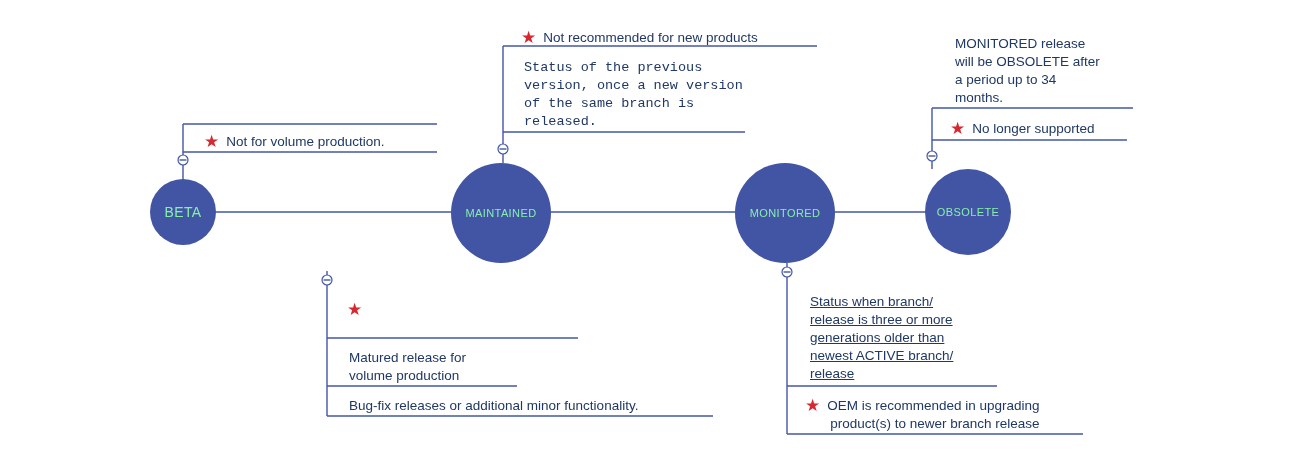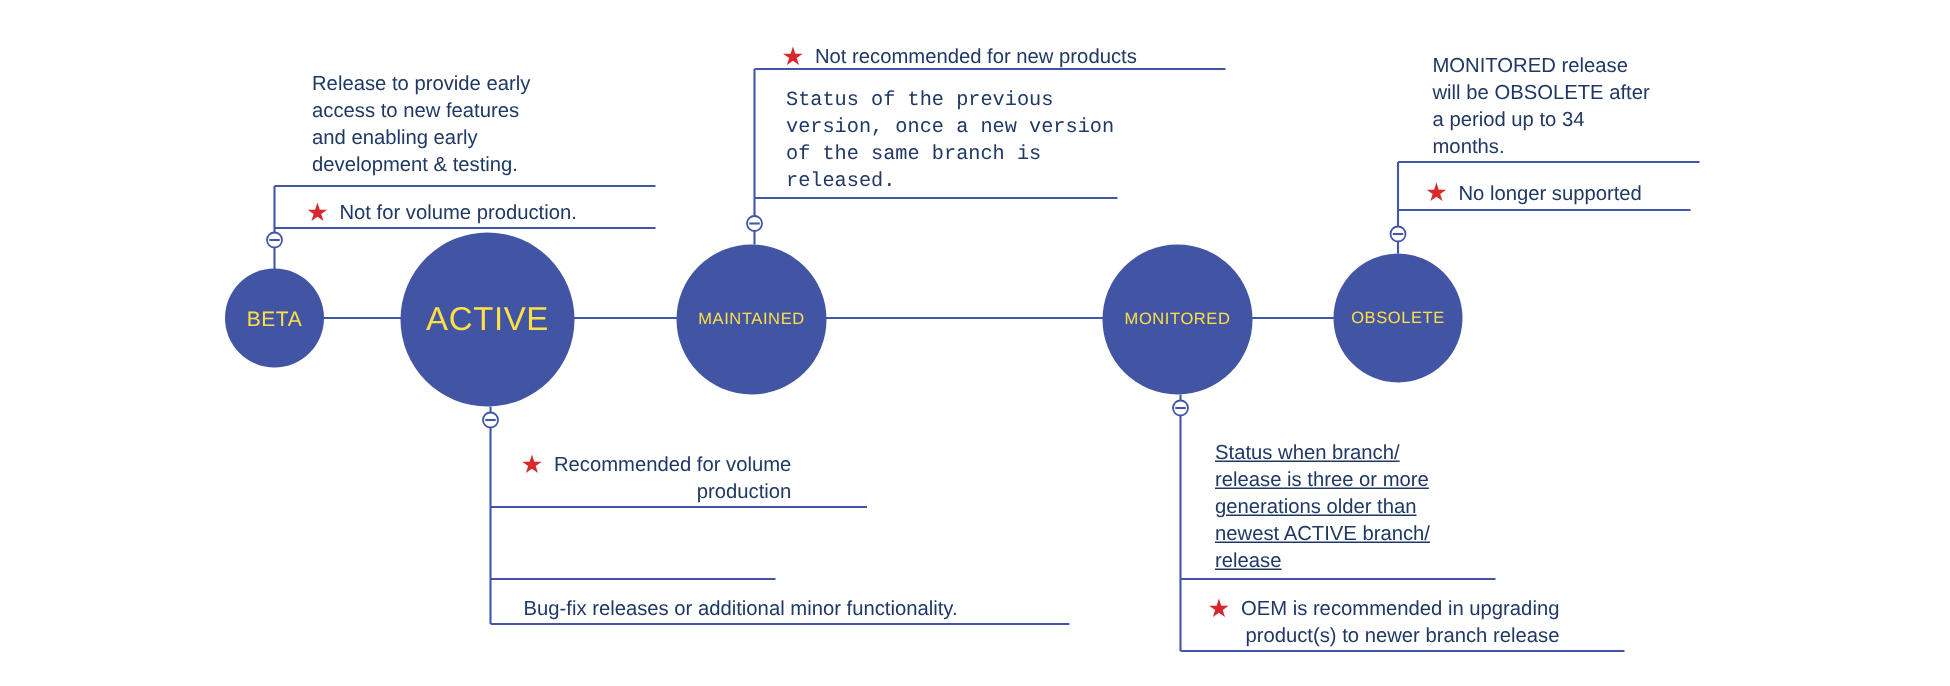--- a/index.html
+++ b/index.html
@@ -24,32 +24,32 @@
   .toggle-circle {
     fill: #ffffff;
     stroke: var(--line, #4356a6);
     stroke-width: 1.2;
   }
 
   .node {
     position: absolute;
     border-radius: 50%;
     background: var(--node, #4254a4);
-    color: #fde047;
+    color: #86efac;
     display: flex;
     align-items: center;
     justify-content: center;
     letter-spacing: 0.4px;
     text-align: center;
   }
   .node-beta       { left: 150px; top: 179px; width: 66px;  height: 66px;  font-size: 14px; }
   .node-active     { left: 267px; top: 155px; width: 116px; height: 116px; font-size: 22px; }
   .node-maintained { left: 451px; top: 163px; width: 100px; height: 100px; font-size: 11px; }
   .node-monitored  { left: 735px; top: 163px; width: 100px; height: 100px; font-size: 11px; }
-  .node-obsolete   { left: 889px; top: 169px; width: 86px;  height: 86px;  font-size: 11px; }
+  .node-obsolete   { left: 925px; top: 169px; width: 86px;  height: 86px;  font-size: 11px; }
 
   .note {
     position: absolute;
     color: var(--text, #1f3864);
     font-size: 13.5px;
     line-height: 18px;
     white-space: pre-line;
   }
   .note-beta-desc       { left: 208px; top: 47px;  }
   .note-maintained-desc { left: 524px; top: 59px; font-family: Liberation Mono, monospace;  }
@@ -118,37 +118,30 @@
     <line class="line" x1="787" y1="263" x2="787" y2="434"></line>
     <line class="line" x1="787" y1="386" x2="997" y2="386"></line>
     <line class="line" x1="787" y1="434" x2="1083" y2="434"></line>
     <circle class="toggle-circle" cx="787" cy="272" r="5"></circle>
     <line class="line" x1="783.5" y1="272" x2="790.5" y2="272"></line>
   </svg>
 
   <div class="node node-beta">
     <span>BETA</span>
   </div>
-  <div class="node node-active">
-    <span>ACTIVE</span>
-  </div>
   <div class="node node-maintained">
     <span>MAINTAINED</span>
   </div>
   <div class="node node-monitored">
     <span>MONITORED</span>
   </div>
   <div class="node node-obsolete">
     <span>OBSOLETE</span>
   </div>
 
-  <div class="note note-beta-desc">Release to provide early
-access to new features
-and enabling early
-development &amp; testing.</div>
   <div class="star-row star-beta">
     <span class="star">★</span>
     <span class="star-text">Not for volume production.</span>
   </div>
 
   <div class="star-row star-maintained">
     <span class="star">★</span>
     <span class="star-text">Not recommended for new products</span>
   </div>
   <div class="note note-maintained-desc">Status of the previous
@@ -160,23 +153,23 @@
 will be OBSOLETE after
 a period up to 34
 months.</div>
   <div class="star-row star-obsolete">
     <span class="star">★</span>
     <span class="star-text">No longer supported</span>
   </div>
 
   <div class="star-row star-active">
     <span class="star">★</span>
-    <span class="star-text">Recommended for volume
-production</span>
   </div>
+  <div class="note note-active-item2">Matured release for
+volume production</div>
   <div class="note note-active-item3">Bug-fix releases or additional minor functionality.</div>
 
   <div class="note note-monitored-desc">Status when branch/
 release is three or more
 generations older than
 newest ACTIVE branch/
 release</div>
   <div class="star-row star-monitored">
     <span class="star">★</span>
     <span class="star-text">OEM is recommended in upgrading

